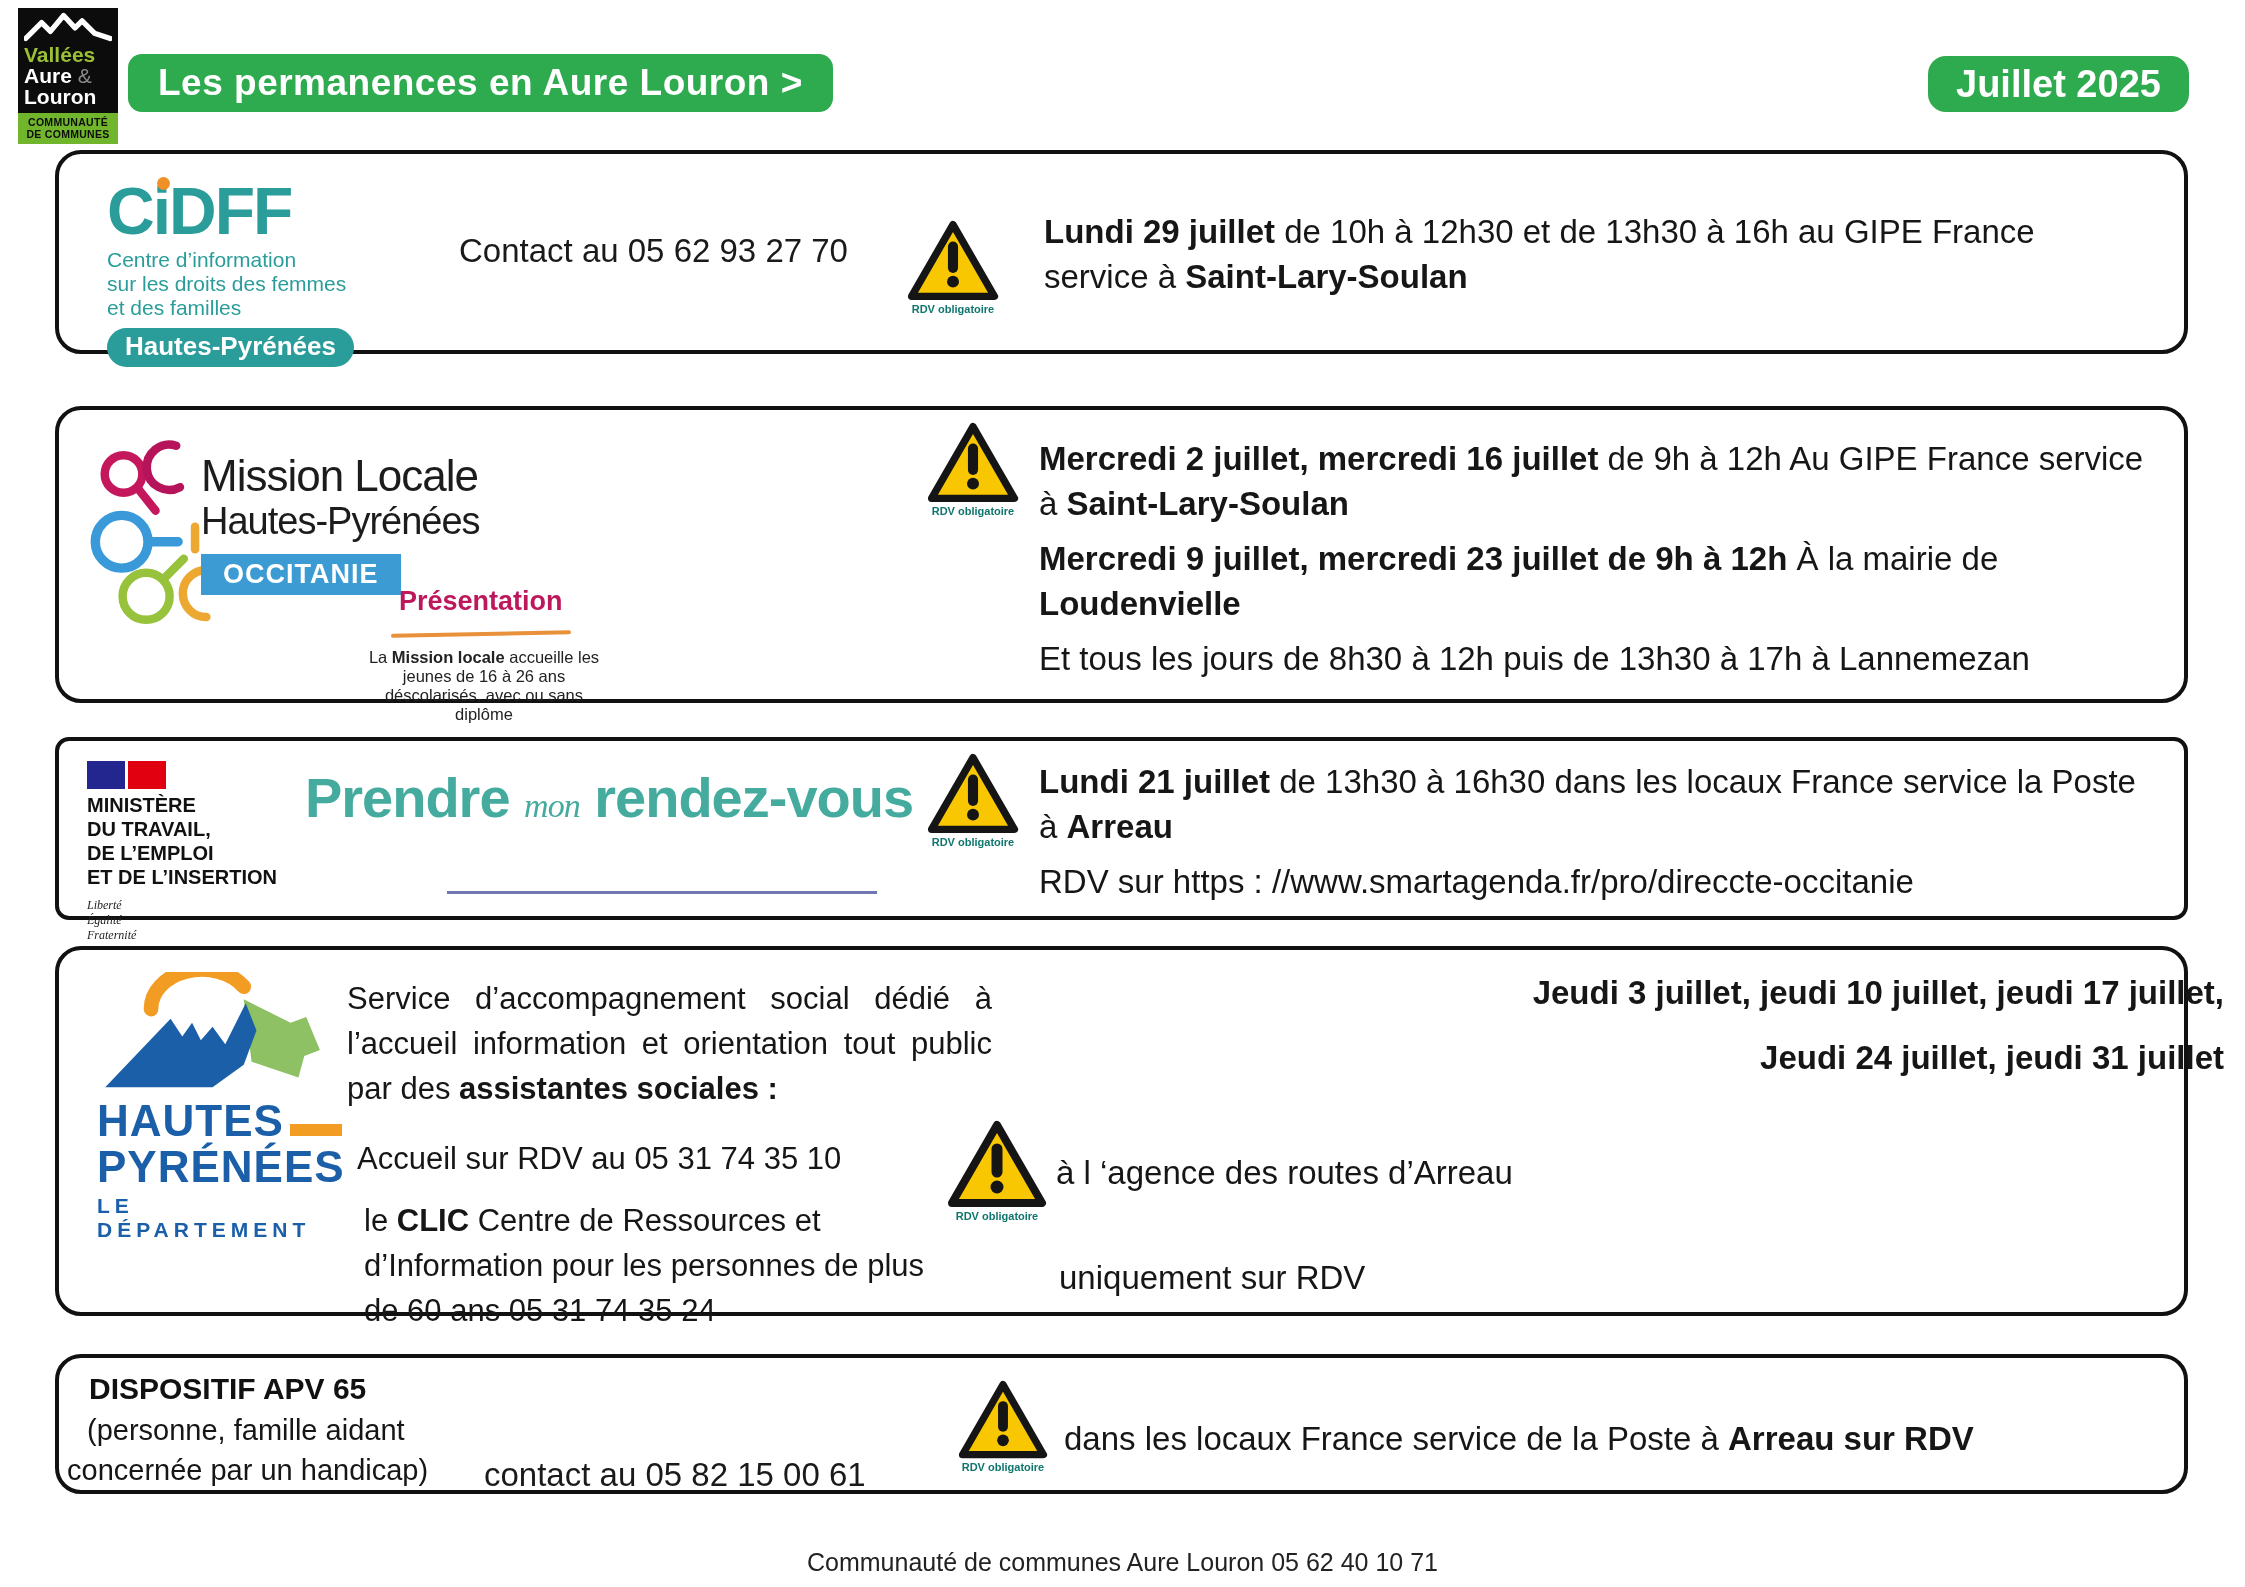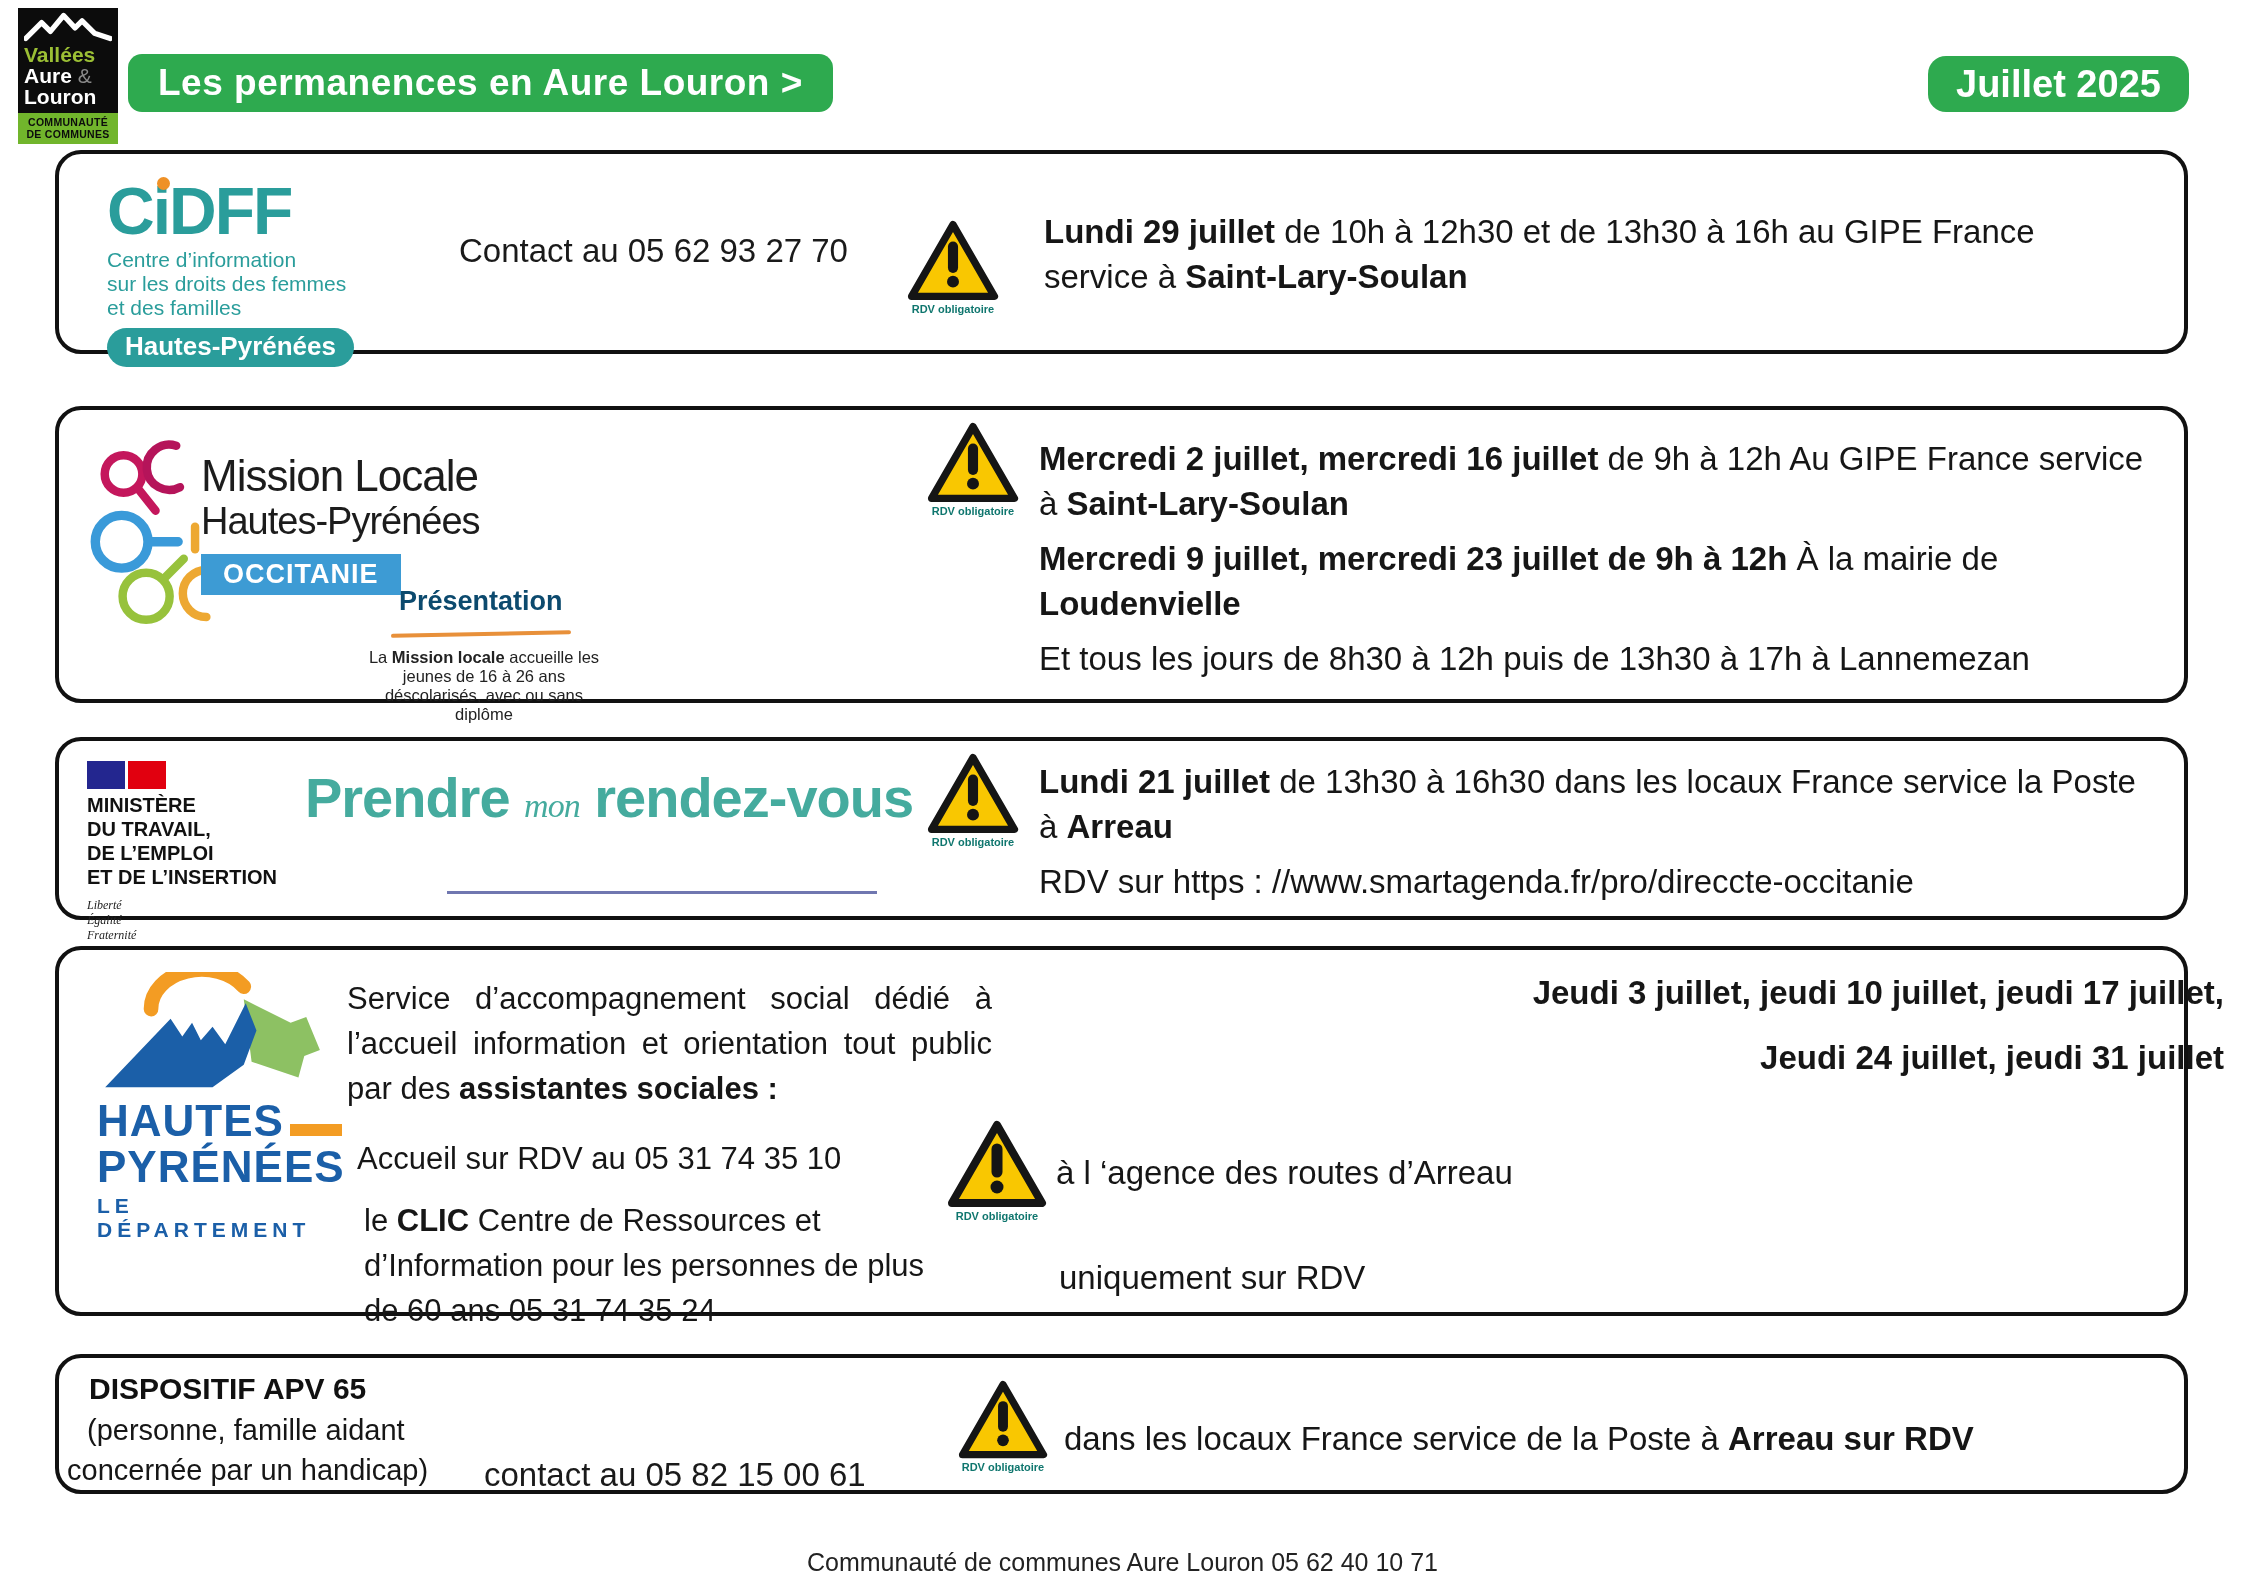--- a/index.html
+++ b/index.html
@@ -35,21 +35,21 @@
   .cc-l2{color:#fff;font-size:21px;font-weight:700;}
   .cc-amp{color:#8a8a8a;font-weight:400;}
   .cc-strip{background:#71b52c;color:#0c0c0c;text-align:center;font-weight:700;font-size:10.5px;line-height:12px;padding:3px 0 4px;letter-spacing:.3px;}
   .pill{position:absolute;background:var(--green);color:#fff;font-weight:700;border-radius:14px;}
   .title-pill{left:128px;top:54px;height:58px;line-height:58px;font-size:37px;padding:0 30px;letter-spacing:.5px;}
   .month-pill{left:1928px;top:56px;height:56px;line-height:56px;font-size:38px;padding:0 28px;border-radius:18px;}
   
   .card{position:absolute;left:55px;width:2133px;background:#fff;border:4px solid #111;border-radius:26px;}
   .c1{top:150px;height:204px;}
   .c2{top:406px;height:297px;}
-  .c3{top:737px;height:183px;}
+  .c3{top:737px;height:183px;border-radius:14px;}
   .c4{top:946px;height:370px;}
   .c5{top:1354px;height:140px;}
   .abs{position:absolute;}
   
   .warn{position:absolute;width:132px;text-align:center;}
   .warn .lbl{display:block;font-size:11px;font-weight:700;color:#0f766e;margin-top:-2px;}
   
   .sched{font-size:33px;line-height:45px;color:#161616;}
   .sched p{margin:0 0 10px;}
   .b{font-weight:700;}
@@ -57,21 +57,21 @@
   .cidff-name{font-size:66px;font-weight:700;color:var(--cidff-teal);letter-spacing:-2px;line-height:62px;}
   .cidff-i{position:relative;}
   .cidff-i::before{content:"";position:absolute;left:4px;top:3px;width:13px;height:13px;border-radius:50%;background:var(--cidff-orange);}
   .cidff-sub{color:var(--cidff-teal);font-size:21px;line-height:24px;margin-top:6px;}
   .cidff-badge{display:inline-block;background:var(--cidff-teal);color:#fff;font-weight:700;font-size:26px;padding:3px 18px 5px;border-radius:20px;margin-top:8px;}
   .contact{font-size:33px;color:#1a1a1a;}
   
   .ml-title{font-size:44px;line-height:48px;color:#1c1c1c;font-stretch:condensed;letter-spacing:-1px;}
   .ml-sub{font-size:38px;line-height:42px;color:#1c1c1c;letter-spacing:-1px;}
   .ml-badge{display:inline-block;background:var(--occitanie-blue);color:#fff;font-weight:700;font-size:27px;padding:5px 22px;margin-top:12px;letter-spacing:1px;}
-  .pres-title{font-weight:700;font-size:27px;color:#0c4a6e;}
+  .pres-title{font-weight:700;font-size:27px;color:#be185d;}
   .pres-line{position:absolute;background:#e8903a;height:4px;width:180px;border-radius:2px;transform:rotate(-1.2deg);}
   .pres-body{font-size:16.5px;line-height:19px;text-align:center;color:#222;}
   
   .gov-flag span{display:inline-block;width:38px;height:28px;margin-right:3px;vertical-align:top;}
   .gov-b{background:var(--gov-navy);}
   .gov-r{background:var(--gov-red);}
   .gov-lines{font-weight:700;font-size:20px;line-height:24px;color:#111;margin-top:4px;}
   .gov-motto{font-family:"Liberation Serif",serif;font-style:italic;font-size:12px;line-height:15px;color:#222;margin-top:9px;}
   .rdv-tag{color:var(--rdv-teal);font-weight:700;font-size:56px;line-height:58px;letter-spacing:-1px;}
   .rdv-tag .mon{font-family:"Liberation Serif",serif;font-style:italic;font-weight:400;font-size:34px;}

